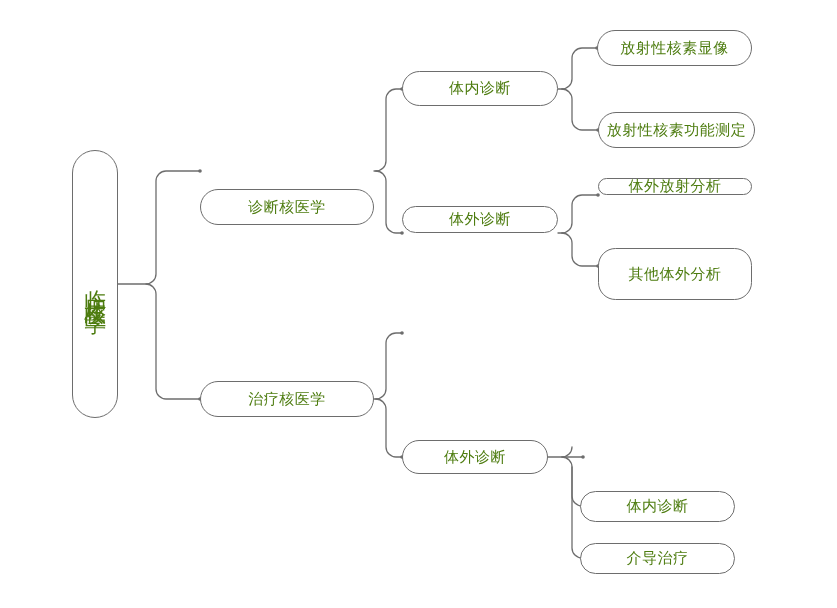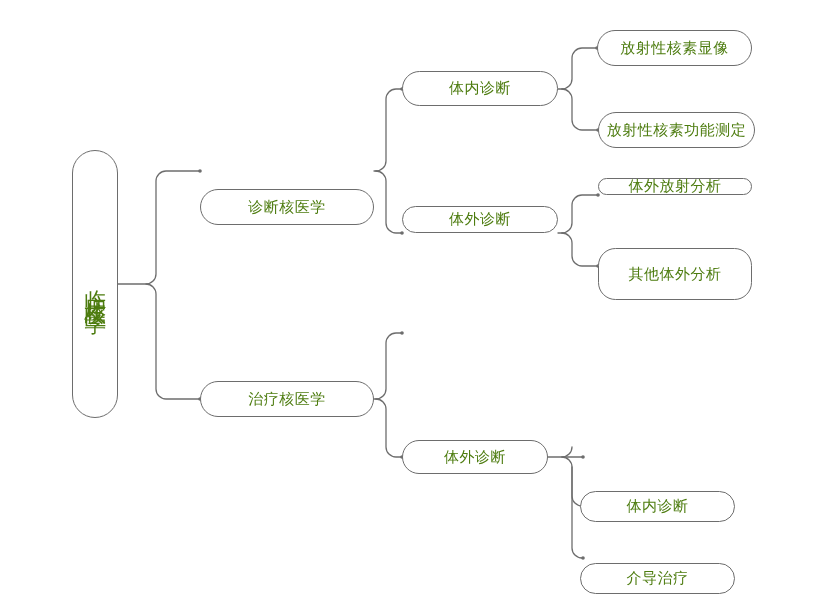--- a/index.html
+++ b/index.html
@@ -103,15 +103,15 @@
 
   <div class="node" style="left:402px; top:71px; width:156px; height:35px; border-radius:17.5px;">体内诊断</div>
   <div class="node" style="left:402px; top:206px; width:156px; height:27px; border-radius:17.5px;">体外诊断</div>
   <div class="node" style="left:402px; top:440px; width:146px; height:34px; border-radius:17px;">体外诊断</div>
 
   <div class="node" style="left:597px; top:30px; width:155px; height:36px; border-radius:18px;">放射性核素显像</div>
   <div class="node" style="left:598px; top:112px; width:157px; height:36px; border-radius:18px;">放射性核素功能测定</div>
   <div class="node" style="left:598px; top:178px; width:154px; height:17px; border-radius:17.5px;">体外放射分析</div>
   <div class="node" style="left:598px; top:248px; width:154px; height:52px; border-radius:17.5px;">其他体外分析</div>
   <div class="node" style="left:580px; top:491px; width:155px; height:31px; border-radius:15.5px;">体内诊断</div>
-  <div class="node" style="left:580px; top:543px; width:155px; height:31px; border-radius:15.5px;margin-top:20px;">介导治疗</div>
+  <div class="node" style="left:580px; top:543px; width:155px; height:31px; border-radius:15.5px;">介导治疗</div>
 
 </div>
 
 </body></html>

